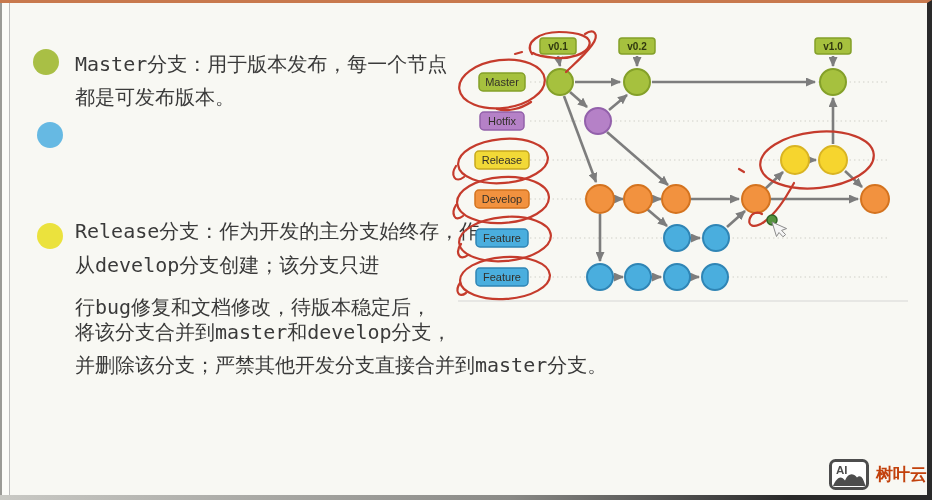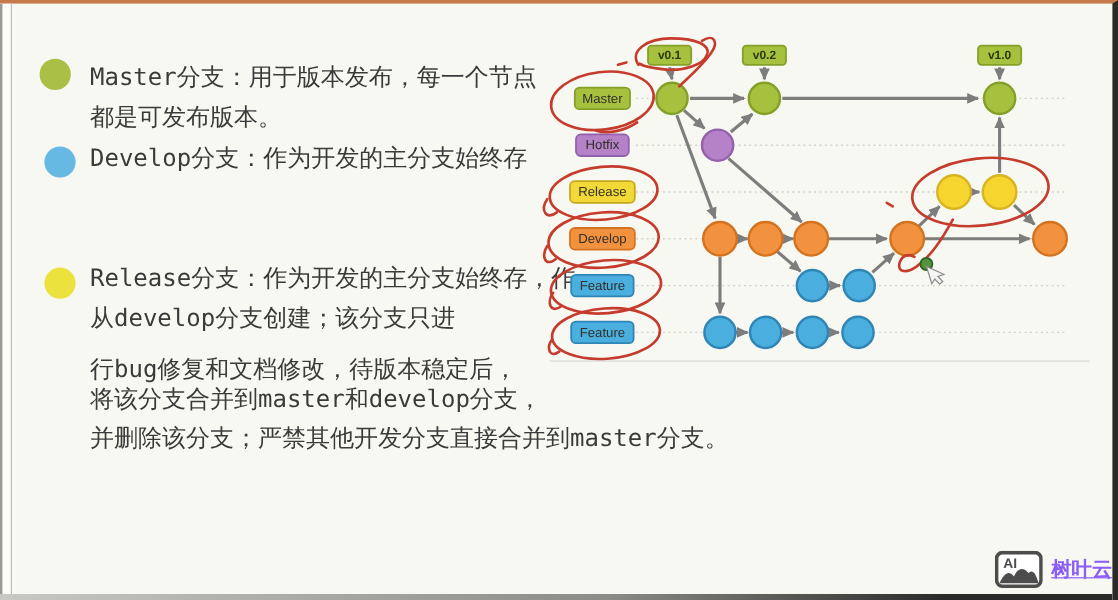--- a/index.html
+++ b/index.html
@@ -32,39 +32,38 @@
     position:absolute; left:75px; white-space:nowrap;
     font-size:20px; color:#3a3a3a; letter-spacing:0px; height:27px;
   }
   .diagram-svg{position:absolute; left:0; top:0; width:932px; height:500px;}
   .watermark{
     position:absolute; left:829px; top:456px;
     display:flex; align-items:center; gap:7px;
   }
   .wm-label{
     font-family:"DejaVu Sans","Liberation Sans",sans-serif;
-    font-size:17px; font-weight:bold; color:#8b5cf6; white-space:nowrap;text-decoration:underline;
+    font-size:17px; font-weight:bold; color:#c2410c; white-space:nowrap;
   }
 </style>
 </head>
 <body>
 
 <div class="frame">
   <div class="left-strip"></div>
   <div class="left-rule"></div>
   <div class="bottom-band"></div>
 
   <div class="legend">
     <span class="bullet" style="left: 33px; top: 15px; background: rgb(169, 191, 69);"></span>
     <span class="bullet" style="left: 37px; top: 88px; background: rgb(102, 185, 227);"></span>
     <span class="bullet" style="left: 37px; top: 189px; background: rgb(235, 226, 61);"></span>
 
     <div class="tl" style="top:17px">Master分支：用于版本发布，每一个节点</div>
     <div class="tl" style="top:50px">都是可发布版本。</div>
-    <div class="tl" style="top:84px">Develop分支：作为开发的主分支始终存</div>
     <div class="tl" style="top:184px">Release分支：作为开发的主分支始终存，作</div>
     <div class="tl" style="top:218px">从develop分支创建；该分支只进</div>
     <div class="tl" style="top:260px">行bug修复和文档修改，待版本稳定后，</div>
     <div class="tl" style="top:285px">将该分支合并到master和develop分支，</div>
     <div class="tl" style="top:318px">并删除该分支；严禁其他开发分支直接合并到master分支。</div>
   </div>
 
   <svg class="diagram-svg" viewBox="0 0 932 500">
     <defs>
       <marker id="arrow" markerUnits="userSpaceOnUse" markerWidth="11" markerHeight="9" refX="9" refY="4.5" orient="auto">

